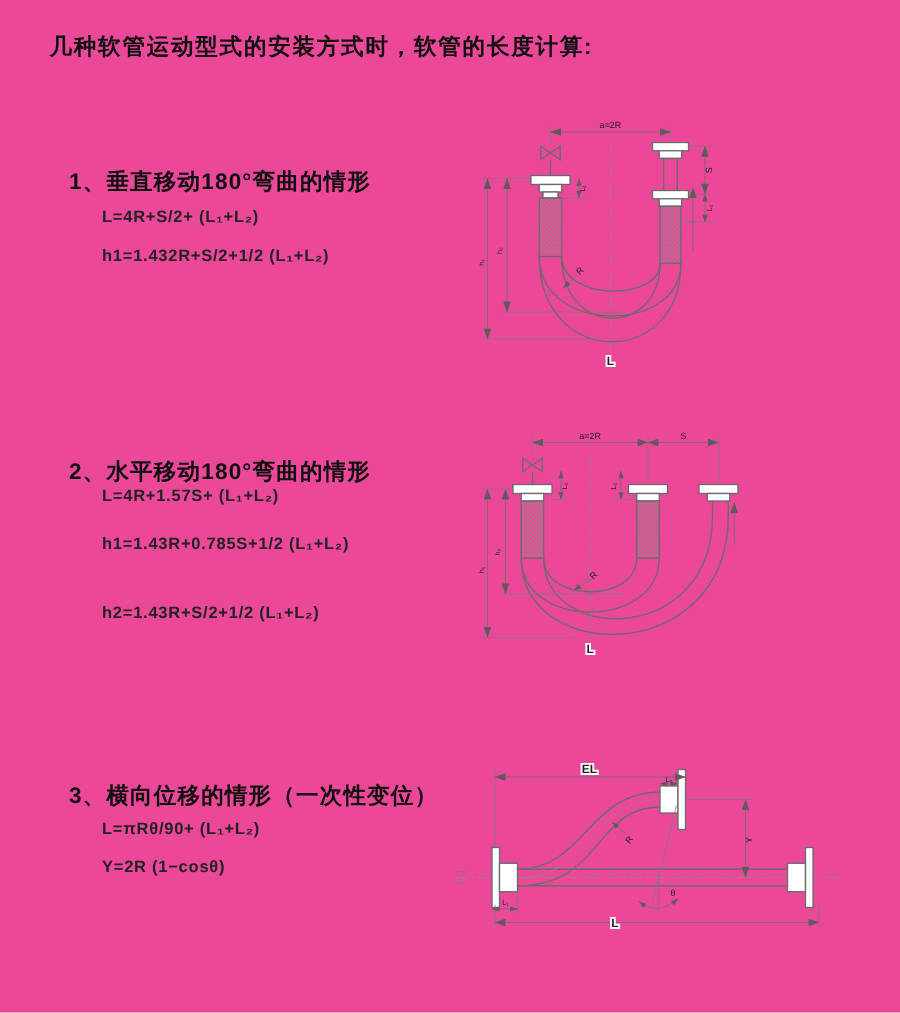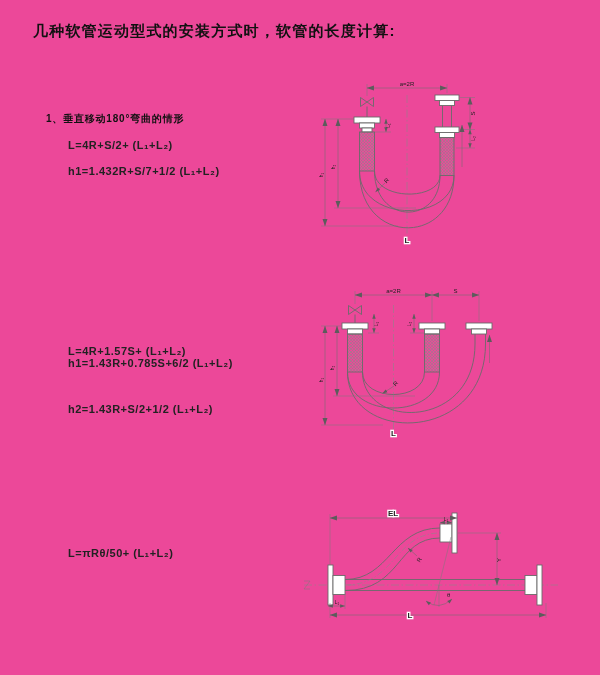--- a/index.html
+++ b/index.html
@@ -1,19 +1,19 @@
 <!DOCTYPE html>
 <html><head>
 <meta charset="utf-8">
 <style>
   html,body{margin:0;padding:0;background:#e8e8e8;}
   .page{position:relative;width:600px;height:675px;background:#ec4899;overflow:hidden;
         font-family:"Liberation Sans","DejaVu Sans",sans-serif;color:#1c1c1c;}
   .title{position:absolute;font-size:15px;font-weight:700;letter-spacing:1.2px;color:#111;white-space:pre;}
-  .heading{position:absolute;font-size:10px;font-weight:700;letter-spacing:0.8px;color:#111;white-space:pre;}
+  .heading{position:absolute;font-size:15px;font-weight:700;letter-spacing:0.8px;color:#111;white-space:pre;}
   .formula{position:absolute;font-size:11px;font-weight:700;letter-spacing:0.5px;color:#222;white-space:pre;}
   .dwg{position:absolute;}
   svg .ln{fill:none;stroke:#6b6b6b;stroke-width:0.9;}
   svg .fl{fill:#ffffff;stroke:#6b6b6b;stroke-width:0.9;}
   svg .dim{fill:none;stroke:#6e6e6e;stroke-width:0.55;}
   svg .thin{fill:none;stroke:#7a7a7a;stroke-width:0.5;}
   svg .cl{fill:none;stroke:#8a8a8a;stroke-width:0.55;stroke-dasharray:8 2.5 1.5 2.5;}
   svg .cls{fill:none;stroke:#8a8a8a;stroke-width:0.55;stroke-dasharray:6 2 1.5 2;}
   svg text{font-family:"Liberation Sans","DejaVu Sans",sans-serif;fill:#222;}
   svg .dt{font-size:6px;}
@@ -37,27 +37,30 @@
       <pattern id="braid" width="3" height="3" patternUnits="userSpaceOnUse">
         <path d="M0,3 L3,0 M0,0 L3,3" stroke="#8a8a8a" stroke-width="0.55" fill="none"></path>
       </pattern>
     </defs>
   </svg>
 
   <div class="title" style="left:33px;top:22px">几种软管运动型式的安装方式时，软管的长度计算:</div>
 
   <div class="heading" style="left:46px;top:112px">1、垂直移动180°弯曲的情形</div>
   <div class="formula" style="left:68px;top:139px">L=4R+S/2+ (L₁+L₂)</div>
-  <div class="formula" style="left:68px;top:165px">h1=1.432R+S/7+1/2 (L₁+L₂)</div>
-
-  <div class="formula" style="left:68px;top:345px">L=4R+1.57S+ (L₁+L₂)</div>
-  <div class="formula" style="left:68px;top:357px">h1=1.43R+0.785S+6/2 (L₁+L₂)</div>
+  <div class="formula" style="left:68px;top:165px">h1=1.432R+S/2+1/2 (L₁+L₂)</div>
+
+  <div class="heading" style="left:46px;top:305px">2、水平移动180°弯曲的情形</div>
+  <div class="formula" style="left:68px;top:325px">L=4R+1.57S+ (L₁+L₂)</div>
+  <div class="formula" style="left:68px;top:357px">h1=1.43R+0.785S+1/2 (L₁+L₂)</div>
   <div class="formula" style="left:68px;top:403px">h2=1.43R+S/2+1/2 (L₁+L₂)</div>
 
-  <div class="formula" style="left:68px;top:547px">L=πRθ/50+ (L₁+L₂)</div>
+  <div class="heading" style="left:46px;top:521px">3、横向位移的情形（一次性变位）</div>
+  <div class="formula" style="left:68px;top:547px">L=πRθ/90+ (L₁+L₂)</div>
+  <div class="formula" style="left:68px;top:572px">Y=2R (1−cosθ)</div>
 
   <svg class="dwg" style="left:318px;top:75px" width="175" height="180" viewBox="0 0 175 180">
     <line class="cl" x1="89" y1="20" x2="89" y2="170"></line>
 
     <g>
       <line class="thin" x1="49" y1="21" x2="49" y2="9"></line>
       <line class="thin" x1="129" y1="18" x2="129" y2="9"></line>
       <line class="dim" x1="49" y1="13" x2="129" y2="13" marker-start="url(#ae)" marker-end="url(#ae)"></line>
       <text class="dt" x="89" y="10.5" text-anchor="middle">a=2R</text>
     </g>

